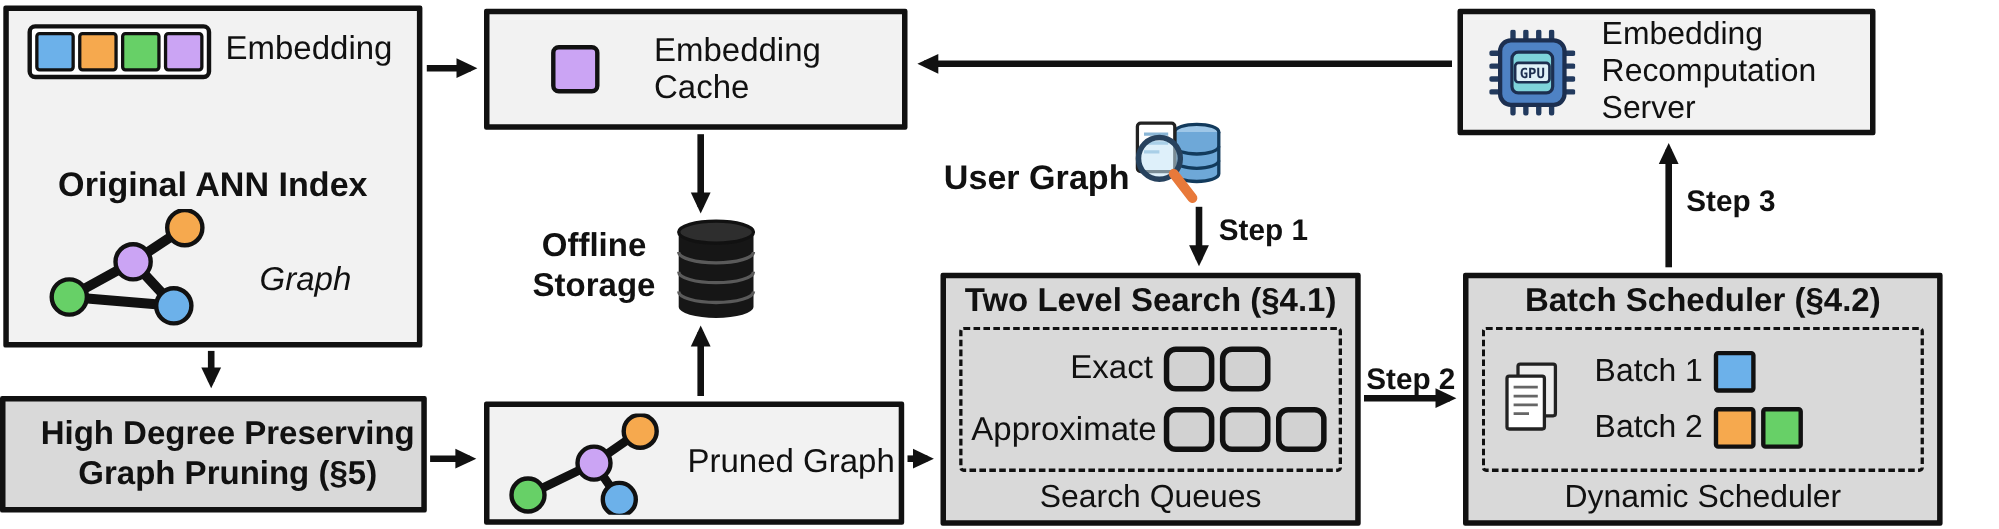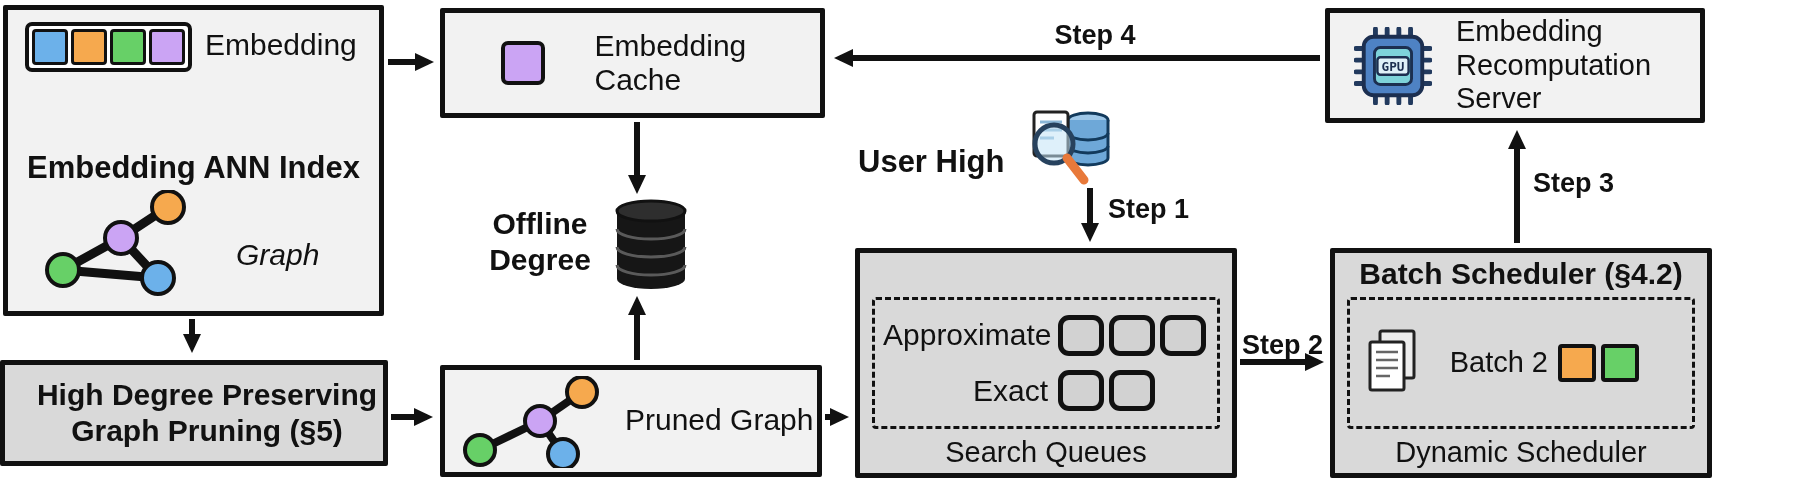--- a/index.html
+++ b/index.html
@@ -61,21 +61,21 @@
   .queue-row .lbl { width:175px; text-align:right; padding-right:10px; }
   .queue-sqs { display:flex; gap:5px; }
   .queue-sq { width:46px; height:41px; background:#d2d2d2; border:5px solid #111; border-radius:11px; }
   .panel-footer { position:absolute; left:0; bottom:4px; width:100%; text-align:center; font-size:29px; }
 
   
   #uq-lbl { position:absolute; left:858px; top:144px; font-size:31px; font-weight:bold; white-space:nowrap; }
   #uq-icon { position:absolute; left:1022px; top:104px; width:94px; height:86px; }
 
   
-  #box-bs { left:1330px; top:248px; width:382px; height:230px; }
+  #box-bs { left:1330px; top:248px; width:436px; height:230px; }
   #bs-dashed { display:flex; align-items:center; gap:16px; padding-left:14px; }
   .batch-rows { display:flex; flex-direction:column; gap:13px; }
   .batch-row { display:flex; align-items:center; gap:10px; }
   .batch-row .lbl { width:108px; text-align:right; font-size:29px; }
   .batch-sq { width:38px; height:38px; border:4px solid #111; border-radius:4px; }
   .batch-sqs { display:flex; gap:5px; }
 
   
   #box-ers { left:1325px; top:8px; width:380px; height:115px;
              display:flex; align-items:center; gap:24px; padding-left:24px; }
@@ -112,42 +112,42 @@
   </svg>
 
   <div class="box light" id="box-ann">
     <div class="emb-strip">
       <span class="emb-sq" style="background-color: rgb(108, 177, 234);"></span>
       <span class="emb-sq" style="background-color: rgb(246, 169, 78);"></span>
       <span class="emb-sq" style="background-color: rgb(103, 208, 103);"></span>
       <span class="emb-sq" style="background-color: rgb(203, 164, 244);"></span>
     </div>
     <div class="lbl" id="ann-emb-lbl">Embedding</div>
-    <div id="ann-title">Embedding ANN Index</div>
+    <div id="ann-title">Original ANN Index</div>
     <svg id="ann-graph" viewBox="0 0 195 108">
       <g stroke="#111" stroke-width="9" stroke-linecap="round">
         <line x1="30" y1="80" x2="88" y2="48"></line>
         <line x1="88" y1="48" x2="135" y2="17"></line>
         <line x1="88" y1="48" x2="125" y2="88"></line>
         <line x1="30" y1="80" x2="125" y2="88"></line>
       </g>
       <circle cx="30" cy="80" r="16" stroke="#111" stroke-width="4" fill="#67d067"></circle>
       <circle cx="88" cy="48" r="16" stroke="#111" stroke-width="4" fill="#cba4f4"></circle>
       <circle cx="135" cy="17" r="16" stroke="#111" stroke-width="4" fill="#f6a94e"></circle>
       <circle cx="125" cy="88" r="16" stroke="#111" stroke-width="4" fill="#6cb1ea"></circle>
     </svg>
     <div class="lbl" id="ann-graph-lbl">Graph</div>
   </div>
 
   <div class="box light" id="box-cache">
     <span class="cache-sq" fill="#cba4f4" style="background-color: rgb(203, 164, 244);"></span>
     <div class="lbl" id="cache-lbl">Embedding Cache</div>
   </div>
 
-  <div id="storage-lbl">Offline Degree</div>
+  <div id="storage-lbl">Offline Storage</div>
   <svg id="storage-icon" viewBox="0 0 78 92">
     <path d="M5,12 v68 a34,10 0 0 0 68,0 v-68" fill="#161616"></path>
     <ellipse cx="39" cy="12" rx="34" ry="10" fill="#2e2e2e" stroke="#111" stroke-width="3"></ellipse>
     <path d="M5,30 a34,10 0 0 0 68,0 M5,48 a34,10 0 0 0 68,0 M5,66 a34,10 0 0 0 68,0" stroke="#5a5a5a" stroke-width="3" fill="none"></path>
   </svg>
 
   <div class="box gray" id="box-hdp">
     <div id="hdp-lbl">High Degree Preserving Graph Pruning (§5)</div>
   </div>
 
@@ -159,61 +159,68 @@
         <line x1="80" y1="45" x2="103" y2="78"></line>
       </g>
       <circle cx="122" cy="16" r="15" stroke="#111" stroke-width="4" fill="#f6a94e"></circle>
       <circle cx="80" cy="45" r="15" stroke="#111" stroke-width="4" fill="#cba4f4"></circle>
       <circle cx="20" cy="74" r="15" stroke="#111" stroke-width="4" fill="#67d067"></circle>
       <circle cx="103" cy="78" r="15" stroke="#111" stroke-width="4" fill="#6cb1ea"></circle>
     </svg>
     <div class="lbl" id="pruned-lbl">Pruned Graph</div>
   </div>
 
-  <div id="uq-lbl">User High</div>
+  <div id="uq-lbl">User Graph</div>
   <svg id="uq-icon" viewBox="0 0 94 86">
     <ellipse cx="66" cy="16" rx="20" ry="7" fill="#9ec7e8" stroke="#123a5c" stroke-width="3"></ellipse>
     <path d="M46,16 v38 a20,7 0 0 0 40,0 v-38" fill="#6ea8d8" stroke="#123a5c" stroke-width="3"></path>
     <path d="M46,29 a20,7 0 0 0 40,0 M46,42 a20,7 0 0 0 40,0" stroke="#123a5c" stroke-width="3" fill="none"></path>
     <rect x="12" y="8" width="34" height="44" rx="3" fill="#ffffff" stroke="#222" stroke-width="3"></rect>
     <path d="M18,18 h22 M18,26 h22 M18,34 h14" stroke="#8ab6d6" stroke-width="3"></path>
     <circle cx="32" cy="40" r="19" fill="rgba(195,228,245,0.55)" stroke="#27425e" stroke-width="5"></circle>
     <line x1="45" y1="54" x2="62" y2="76" stroke="#e8793a" stroke-width="9" stroke-linecap="round"></line>
   </svg>
 
   <div class="box gray" id="box-tls">
+    <div class="panel-title">Two Level Search (§4.1)</div>
     <div class="dashed" id="tls-dashed">
+      <div class="queue-row">
+        <div class="lbl">Exact</div>
+        <div class="queue-sqs">
+          <span class="queue-sq"></span>
+          <span class="queue-sq"></span>
+        </div>
+      </div>
       <div class="queue-row">
         <div class="lbl">Approximate</div>
         <div class="queue-sqs">
           <span class="queue-sq"></span>
-          <span class="queue-sq"></span>
-          <span class="queue-sq"></span>
-        </div>
-      </div>
-      <div class="queue-row">
-        <div class="lbl">Exact</div>
-        <div class="queue-sqs">
           <span class="queue-sq"></span>
           <span class="queue-sq"></span>
         </div>
       </div>
     </div>
     <div class="panel-footer">Search Queues</div>
   </div>
 
   <div class="box gray" id="box-bs">
     <div class="panel-title">Batch Scheduler (§4.2)</div>
     <div class="dashed" id="bs-dashed">
       <svg width="60" height="70" viewBox="0 0 60 70">
         <rect x="16" y="3" width="34" height="47" rx="2" fill="#ededed" stroke="#222" stroke-width="3"></rect>
         <rect x="6" y="14" width="34" height="48" rx="2" fill="#ffffff" stroke="#222" stroke-width="3"></rect>
         <path d="M12,24 h22 M12,32 h22 M12,40 h22 M12,48 h14" stroke="#666" stroke-width="2.5"></path>
       </svg>
       <div class="batch-rows">
+        <div class="batch-row">
+          <div class="lbl">Batch 1</div>
+          <div class="batch-sqs">
+            <span class="batch-sq" style="background-color: rgb(108, 177, 234);"></span>
+          </div>
+        </div>
         <div class="batch-row">
           <div class="lbl">Batch 2</div>
           <div class="batch-sqs">
             <span class="batch-sq" style="background-color: rgb(246, 169, 78);"></span>
             <span class="batch-sq" style="background-color: rgb(103, 208, 103);"></span>
           </div>
         </div>
       </div>
     </div>
     <div class="panel-footer">Dynamic Scheduler</div>
@@ -231,15 +238,14 @@
       <rect x="21" y="21" width="38" height="38" rx="6" fill="#7ed3da" stroke="#1c2f50" stroke-width="3"></rect>
       <rect x="24" y="31" width="32" height="18" rx="3" fill="#dff1f8" stroke="#1c2f50" stroke-width="2.5"></rect>
       <text x="40" y="45" text-anchor="middle" font-family="DejaVu Sans Mono, monospace" font-size="13" font-weight="bold" fill="#1c2f50">GPU</text>
     </svg>
     <div id="ers-lbl">Embedding Recomputation Server</div>
   </div>
 
   <div class="step-lbl" id="step1">Step 1</div>
   <div class="step-lbl" id="step2">Step 2</div>
   <div class="step-lbl" id="step3">Step 3</div>
-  <div class="step-lbl" id="step4">Step 4</div>
 
 </div>
 
 </body></html>

